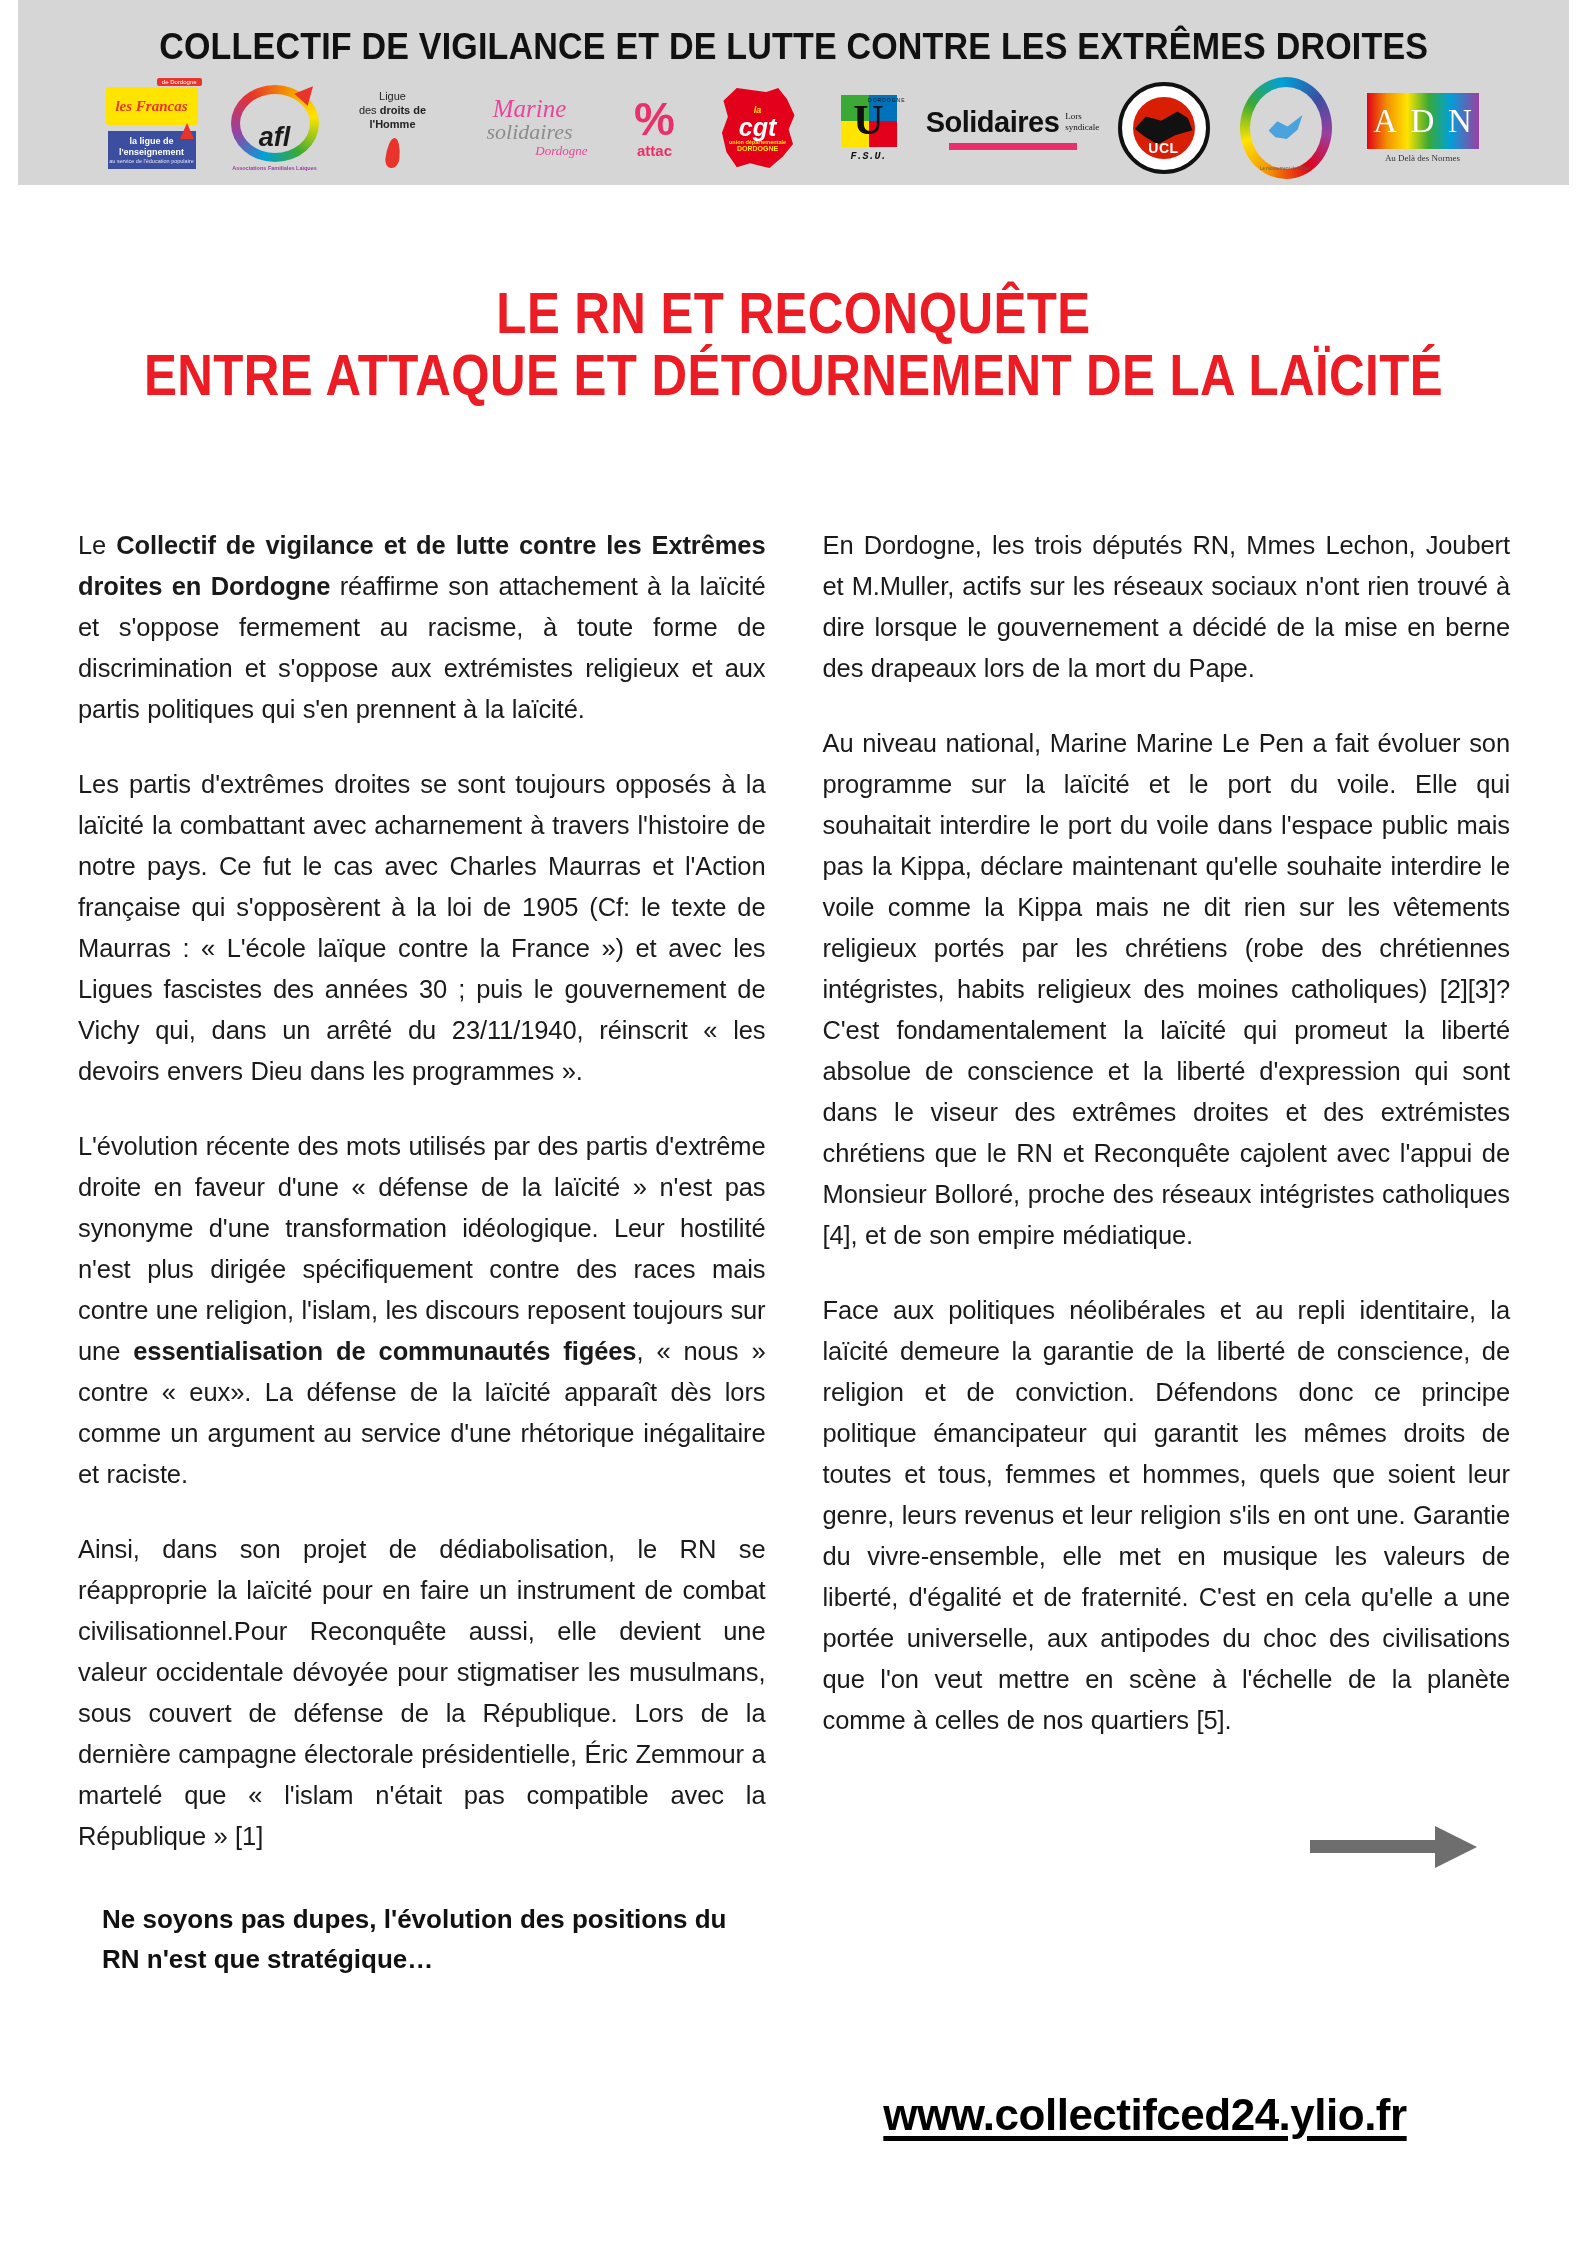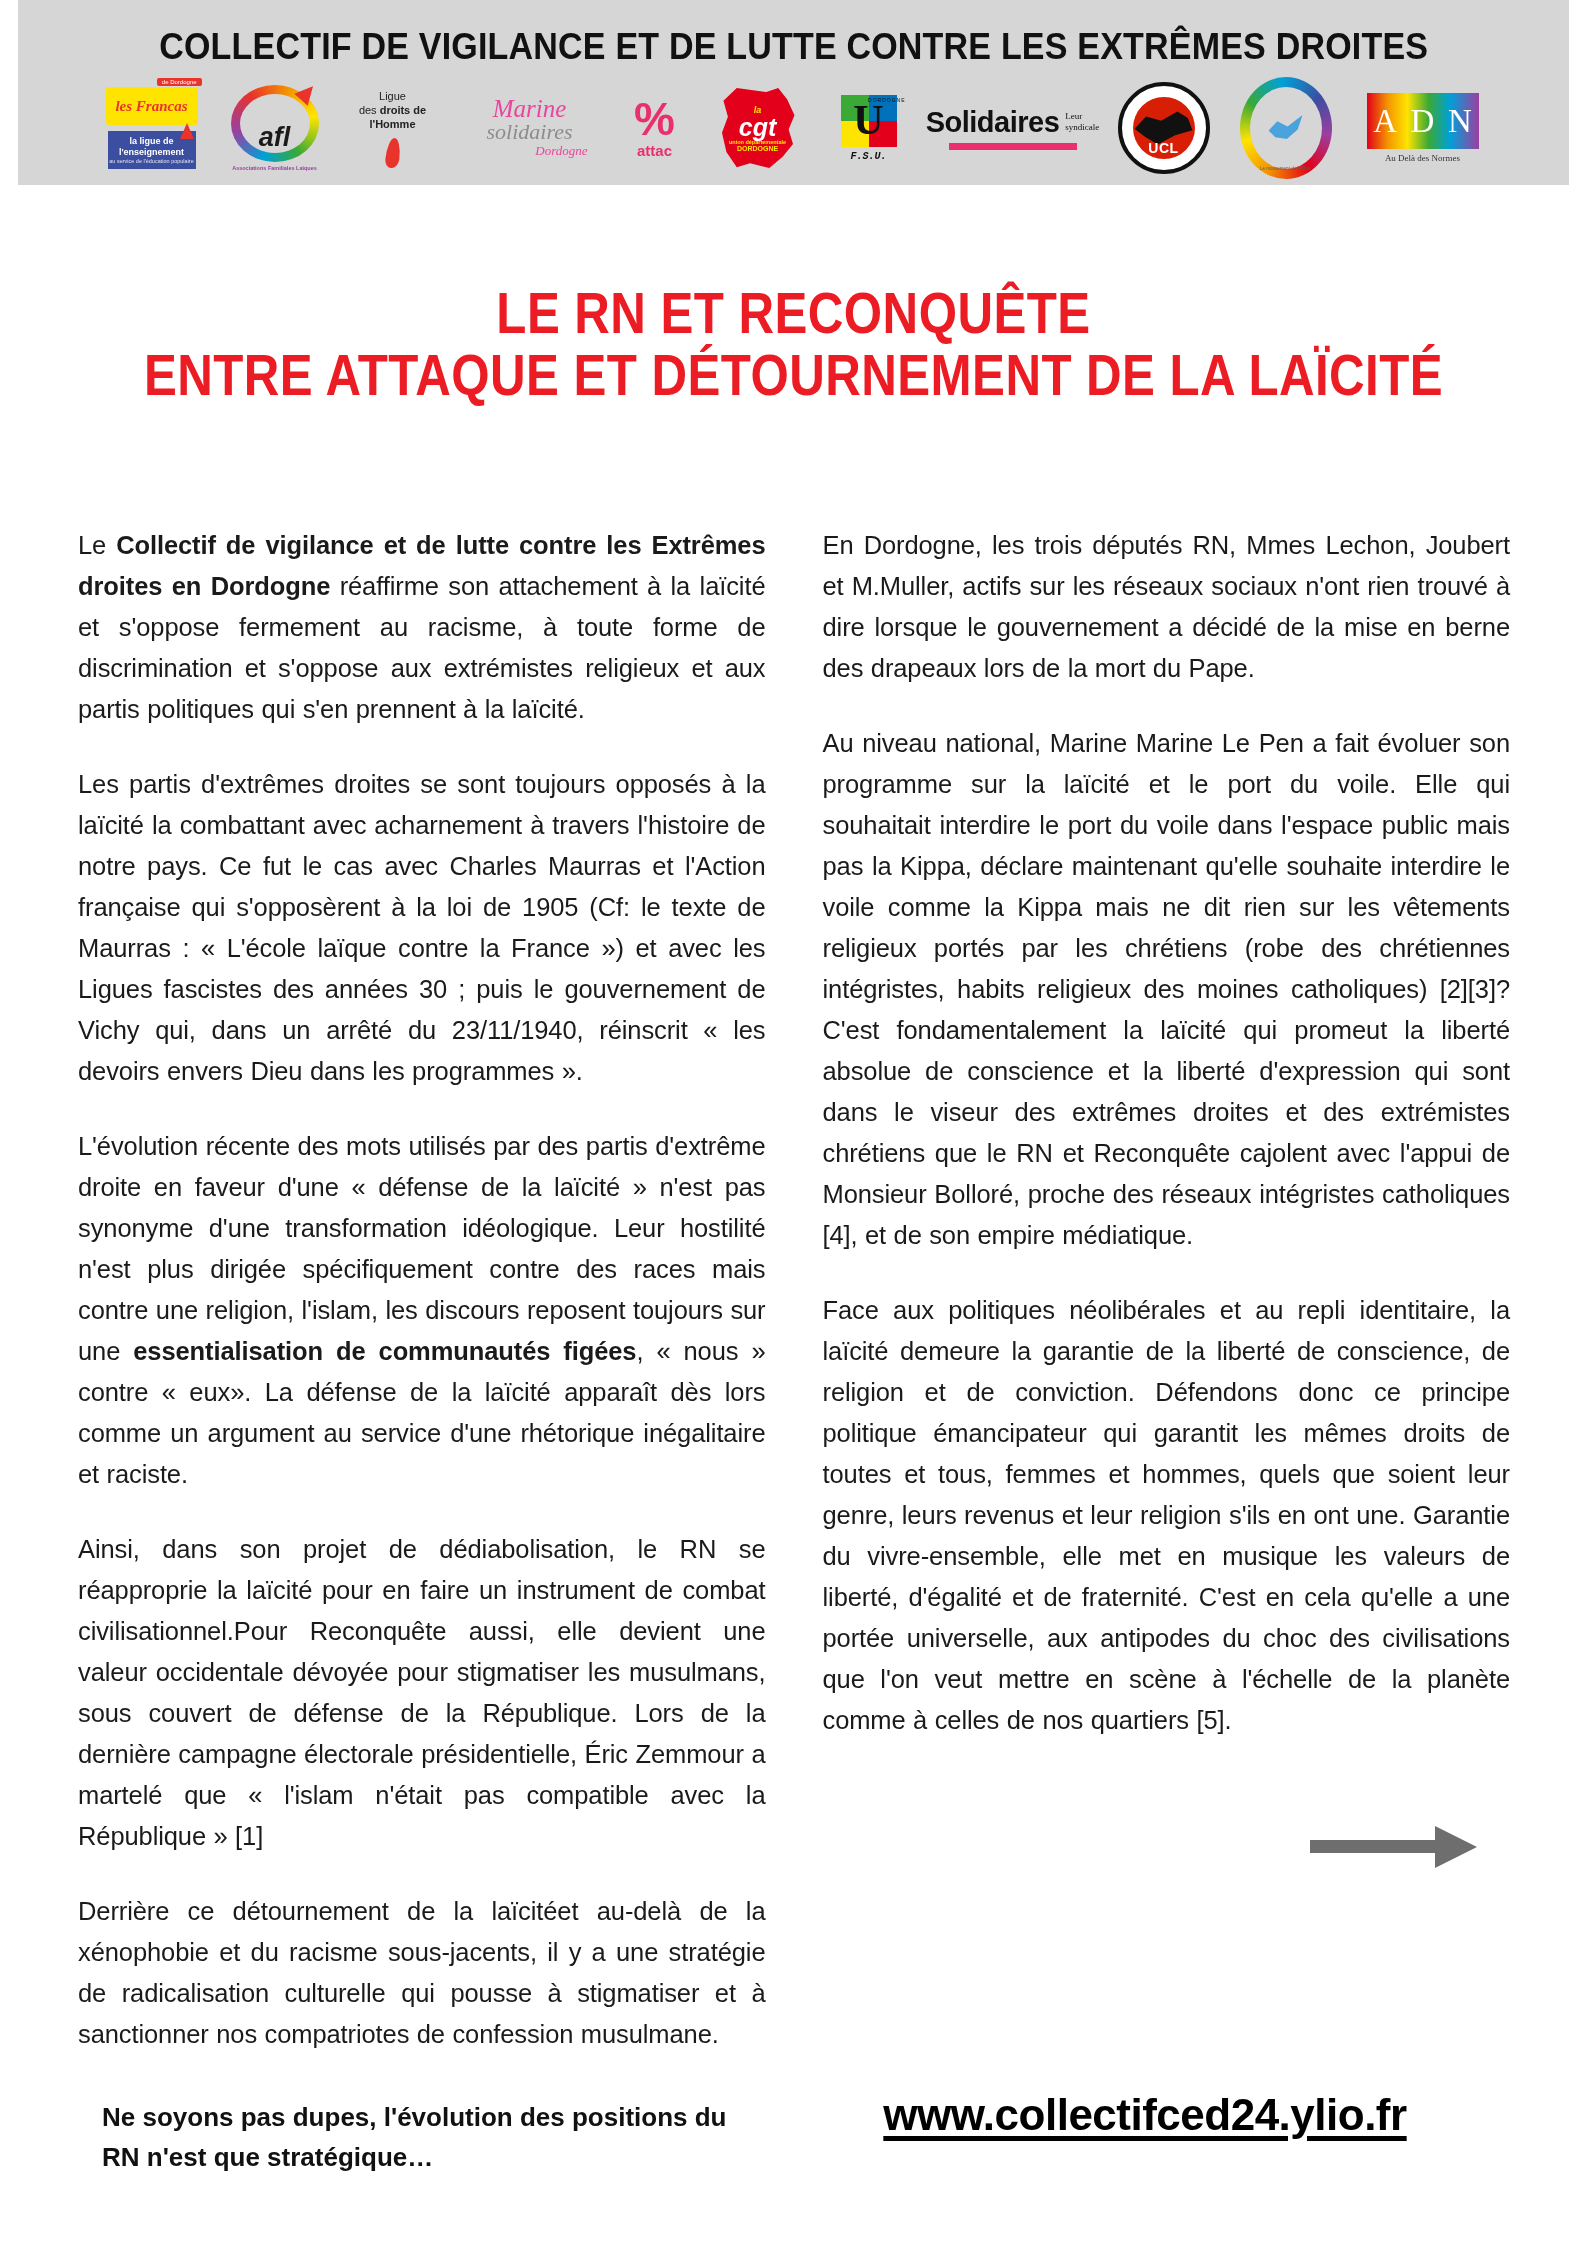--- a/index.html
+++ b/index.html
@@ -344,21 +344,21 @@
         <div class="fsu-U">U</div>
         <div class="fsu-side">DORDOGNE</div>
       </div>
       <div class="fsu-cap">F.S.U.</div>
     </div>
 
     <div class="logo lg-solidaires">
       <div class="sol-row">
         <div class="sol-main">Solidaires</div>
         <div class="sol-sub">
-          <div>Leur</div>
+          <div>Lors</div>
           <div>syndicale</div>
         </div>
       </div>
       <div class="sol-bar"></div>
     </div>
 
     <div class="logo lg-ucl">
       <div class="ucl-circ">
         <div class="ucl-inner"></div>
         <div class="ucl-bird"></div>
@@ -394,21 +394,20 @@
 
   <div class="col">
     <p class="body"><span>Le </span><b>Collectif de vigilance et de lutte contre les Extrêmes droites en Dordogne</b><span> réaffirme son attachement à la laïcité et s'oppose fermement au racisme, à toute forme de discrimination et s'oppose aux extrémistes religieux et aux partis politiques qui s'en prennent à la laïcité.</span></p>
 
     <p class="body">Les partis d'extrêmes droites se sont toujours opposés à la laïcité la combattant avec acharnement à travers l'histoire de notre pays. Ce fut le cas avec Charles Maurras et l'Action française qui s'opposèrent à la loi de 1905 (Cf:  le texte de Maurras : « L'école laïque contre la France ») et avec les Ligues fascistes des années 30 ; puis le gouvernement de Vichy qui, dans un arrêté du 23/11/1940, réinscrit « les devoirs envers Dieu dans les programmes ».</p>
 
     <p class="body"><span>L'évolution récente des mots utilisés par des partis d'extrême droite en faveur d'une « défense de la laïcité » n'est pas synonyme d'une transformation idéologique. Leur hostilité n'est plus dirigée spécifiquement contre des races mais contre une religion, l'islam, les discours reposent toujours sur une </span><b>essentialisation de communautés figées</b><span>, « nous » contre « eux». La défense de la laïcité apparaît dès lors comme un argument au service d'une rhétorique inégalitaire et raciste.</span></p>
 
     <p class="body">Ainsi, dans son projet de dédiabolisation, le RN se réapproprie la laïcité pour en faire un instrument de combat civilisationnel.Pour Reconquête aussi, elle devient une valeur occidentale dévoyée pour stigmatiser les musulmans, sous couvert de défense de la République. Lors de la dernière campagne électorale présidentielle, Éric Zemmour a martelé que « l'islam n'était pas compatible avec la République » [1]</p>
 
-    <p class="body">Derrière ce détournement de la laïcitéet au-delà de la xénophobie et du racisme sous-jacents, il y a une stratégie de radicalisation culturelle qui pousse à stigmatiser et à sanctionner nos compatriotes de confession musulmane.</p>
 
     <p class="slogan">Ne soyons pas dupes, l'évolution des positions du RN n'est que stratégique…</p>
   </div>
 
   <div class="col">
     <p class="body">En Dordogne, les trois députés RN, Mmes Lechon, Joubert et M.Muller, actifs sur les réseaux sociaux n'ont rien trouvé à dire lorsque le gouvernement a décidé de la mise en berne des drapeaux lors de la mort du Pape.</p>
     <p class="body">Au niveau national, Marine Marine Le Pen a fait évoluer son programme sur la laïcité et le port du voile. Elle qui souhaitait interdire le port du voile dans l'espace public mais pas la Kippa, déclare maintenant qu'elle souhaite interdire le voile comme la Kippa mais ne dit rien sur les vêtements religieux portés par les chrétiens (robe des chrétiennes intégristes, habits religieux des moines catholiques) [2][3]? C'est fondamentalement la laïcité qui promeut la liberté absolue de conscience et la liberté d'expression qui sont dans le viseur des extrêmes droites et des extrémistes chrétiens que le RN et Reconquête cajolent avec l'appui de Monsieur Bolloré, proche des réseaux intégristes catholiques [4], et de son empire médiatique.</p>
     <p class="body">Face aux politiques néolibérales et au repli identitaire, la laïcité demeure la garantie de la liberté de conscience, de religion et de conviction. Défendons donc ce principe politique émancipateur qui garantit les mêmes droits de toutes et tous, femmes et hommes, quels que soient leur genre, leurs revenus et leur religion s'ils en ont une. Garantie du vivre-ensemble, elle met en musique les valeurs de liberté, d'égalité et de fraternité. C'est en cela qu'elle a une portée universelle, aux antipodes du choc des civilisations que l'on veut mettre en scène à l'échelle de la planète comme à celles de nos quartiers [5].</p>
   </div>
 

